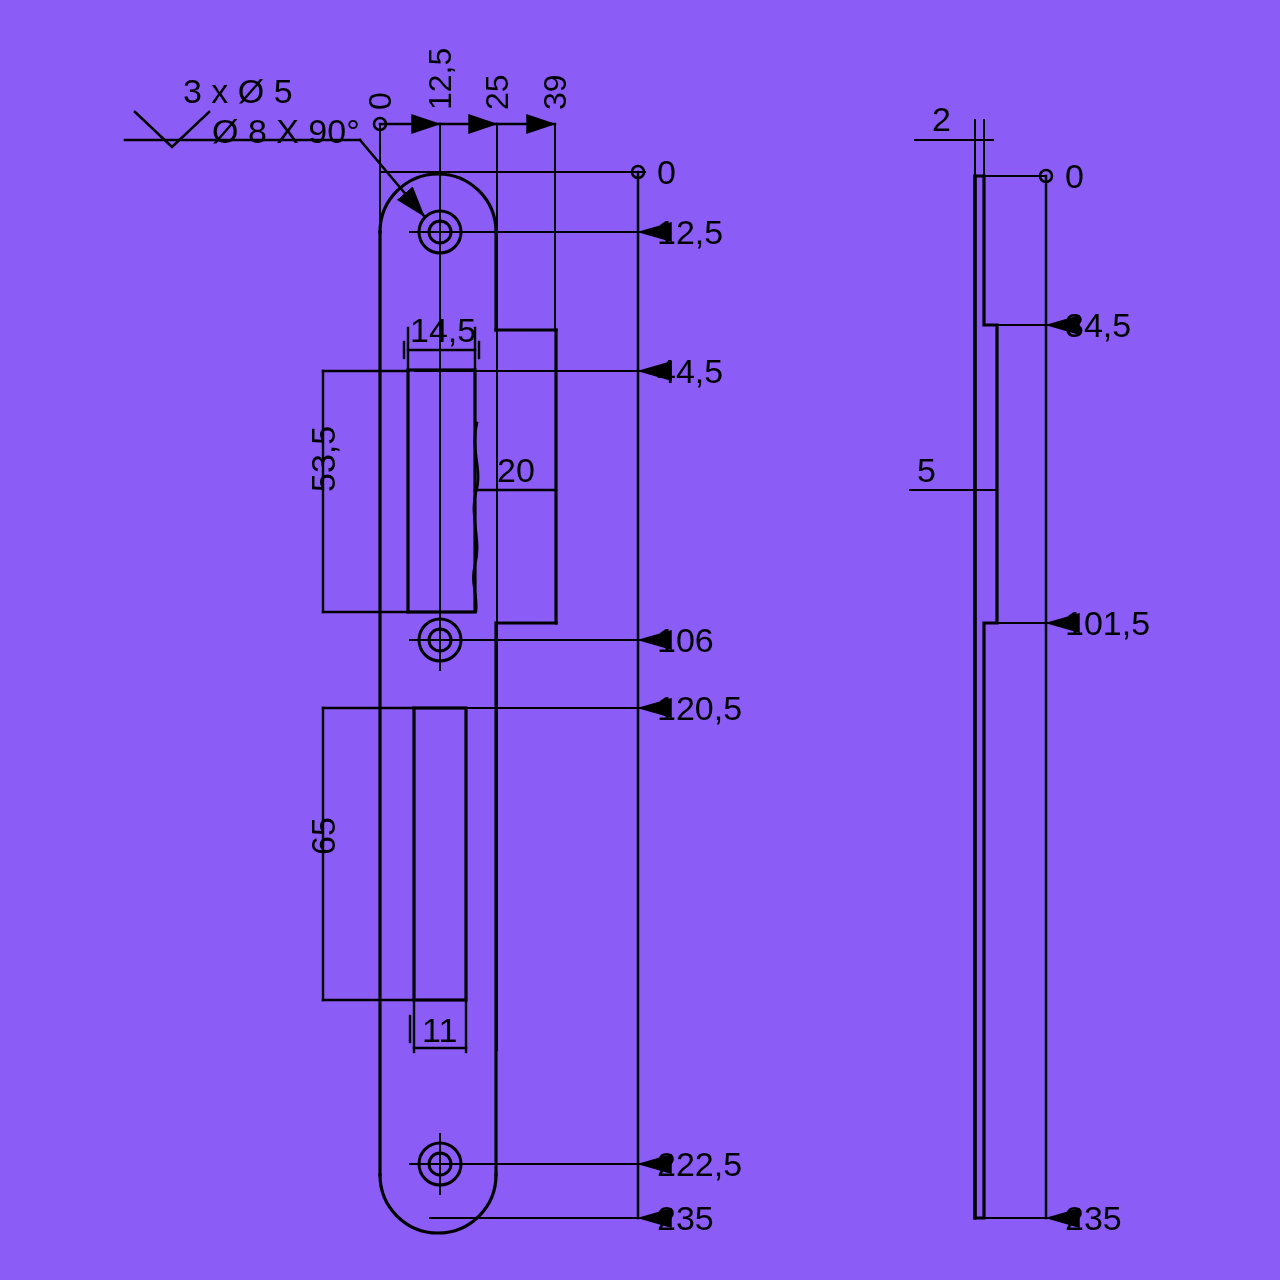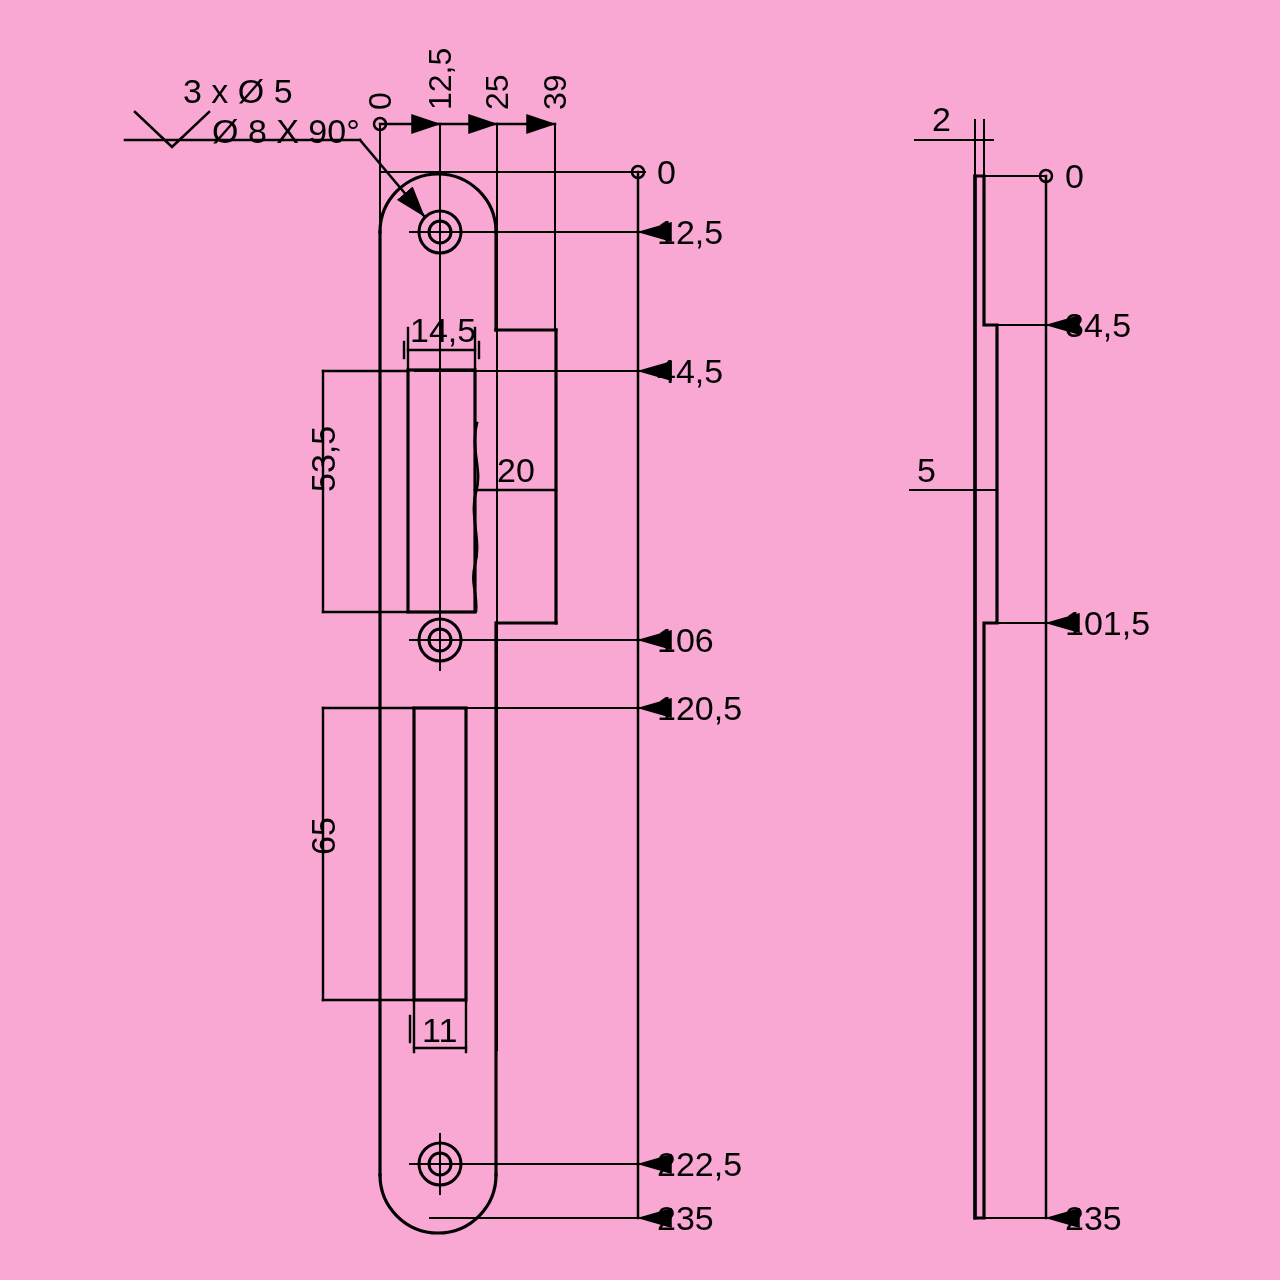--- a/index.html
+++ b/index.html
@@ -2,21 +2,21 @@
 <html><head>
 <meta charset="utf-8">
 <title>Technical Drawing</title>
 <style>
   html,body{margin:0;padding:0;background:#ffffff;}
   body{
     width:1280px;height:1280px;overflow:hidden;
     font-family:"Liberation Sans","DejaVu Sans",sans-serif;
     color:#000;
   }
-  #sheet{position:relative;width:1280px;height:1280px;background:#f9a8d4;}
+  #sheet{position:relative;width:1280px;height:1280px;background:#8b5cf6;}
   svg{display:block;}
   text{font-family:"Liberation Sans","DejaVu Sans",sans-serif;fill:#000;}
 </style>
 </head>
 <body>
 
 <div id="sheet">
 <svg width="1280" height="1280" viewBox="0 0 1280 1280">
 
   <defs>

